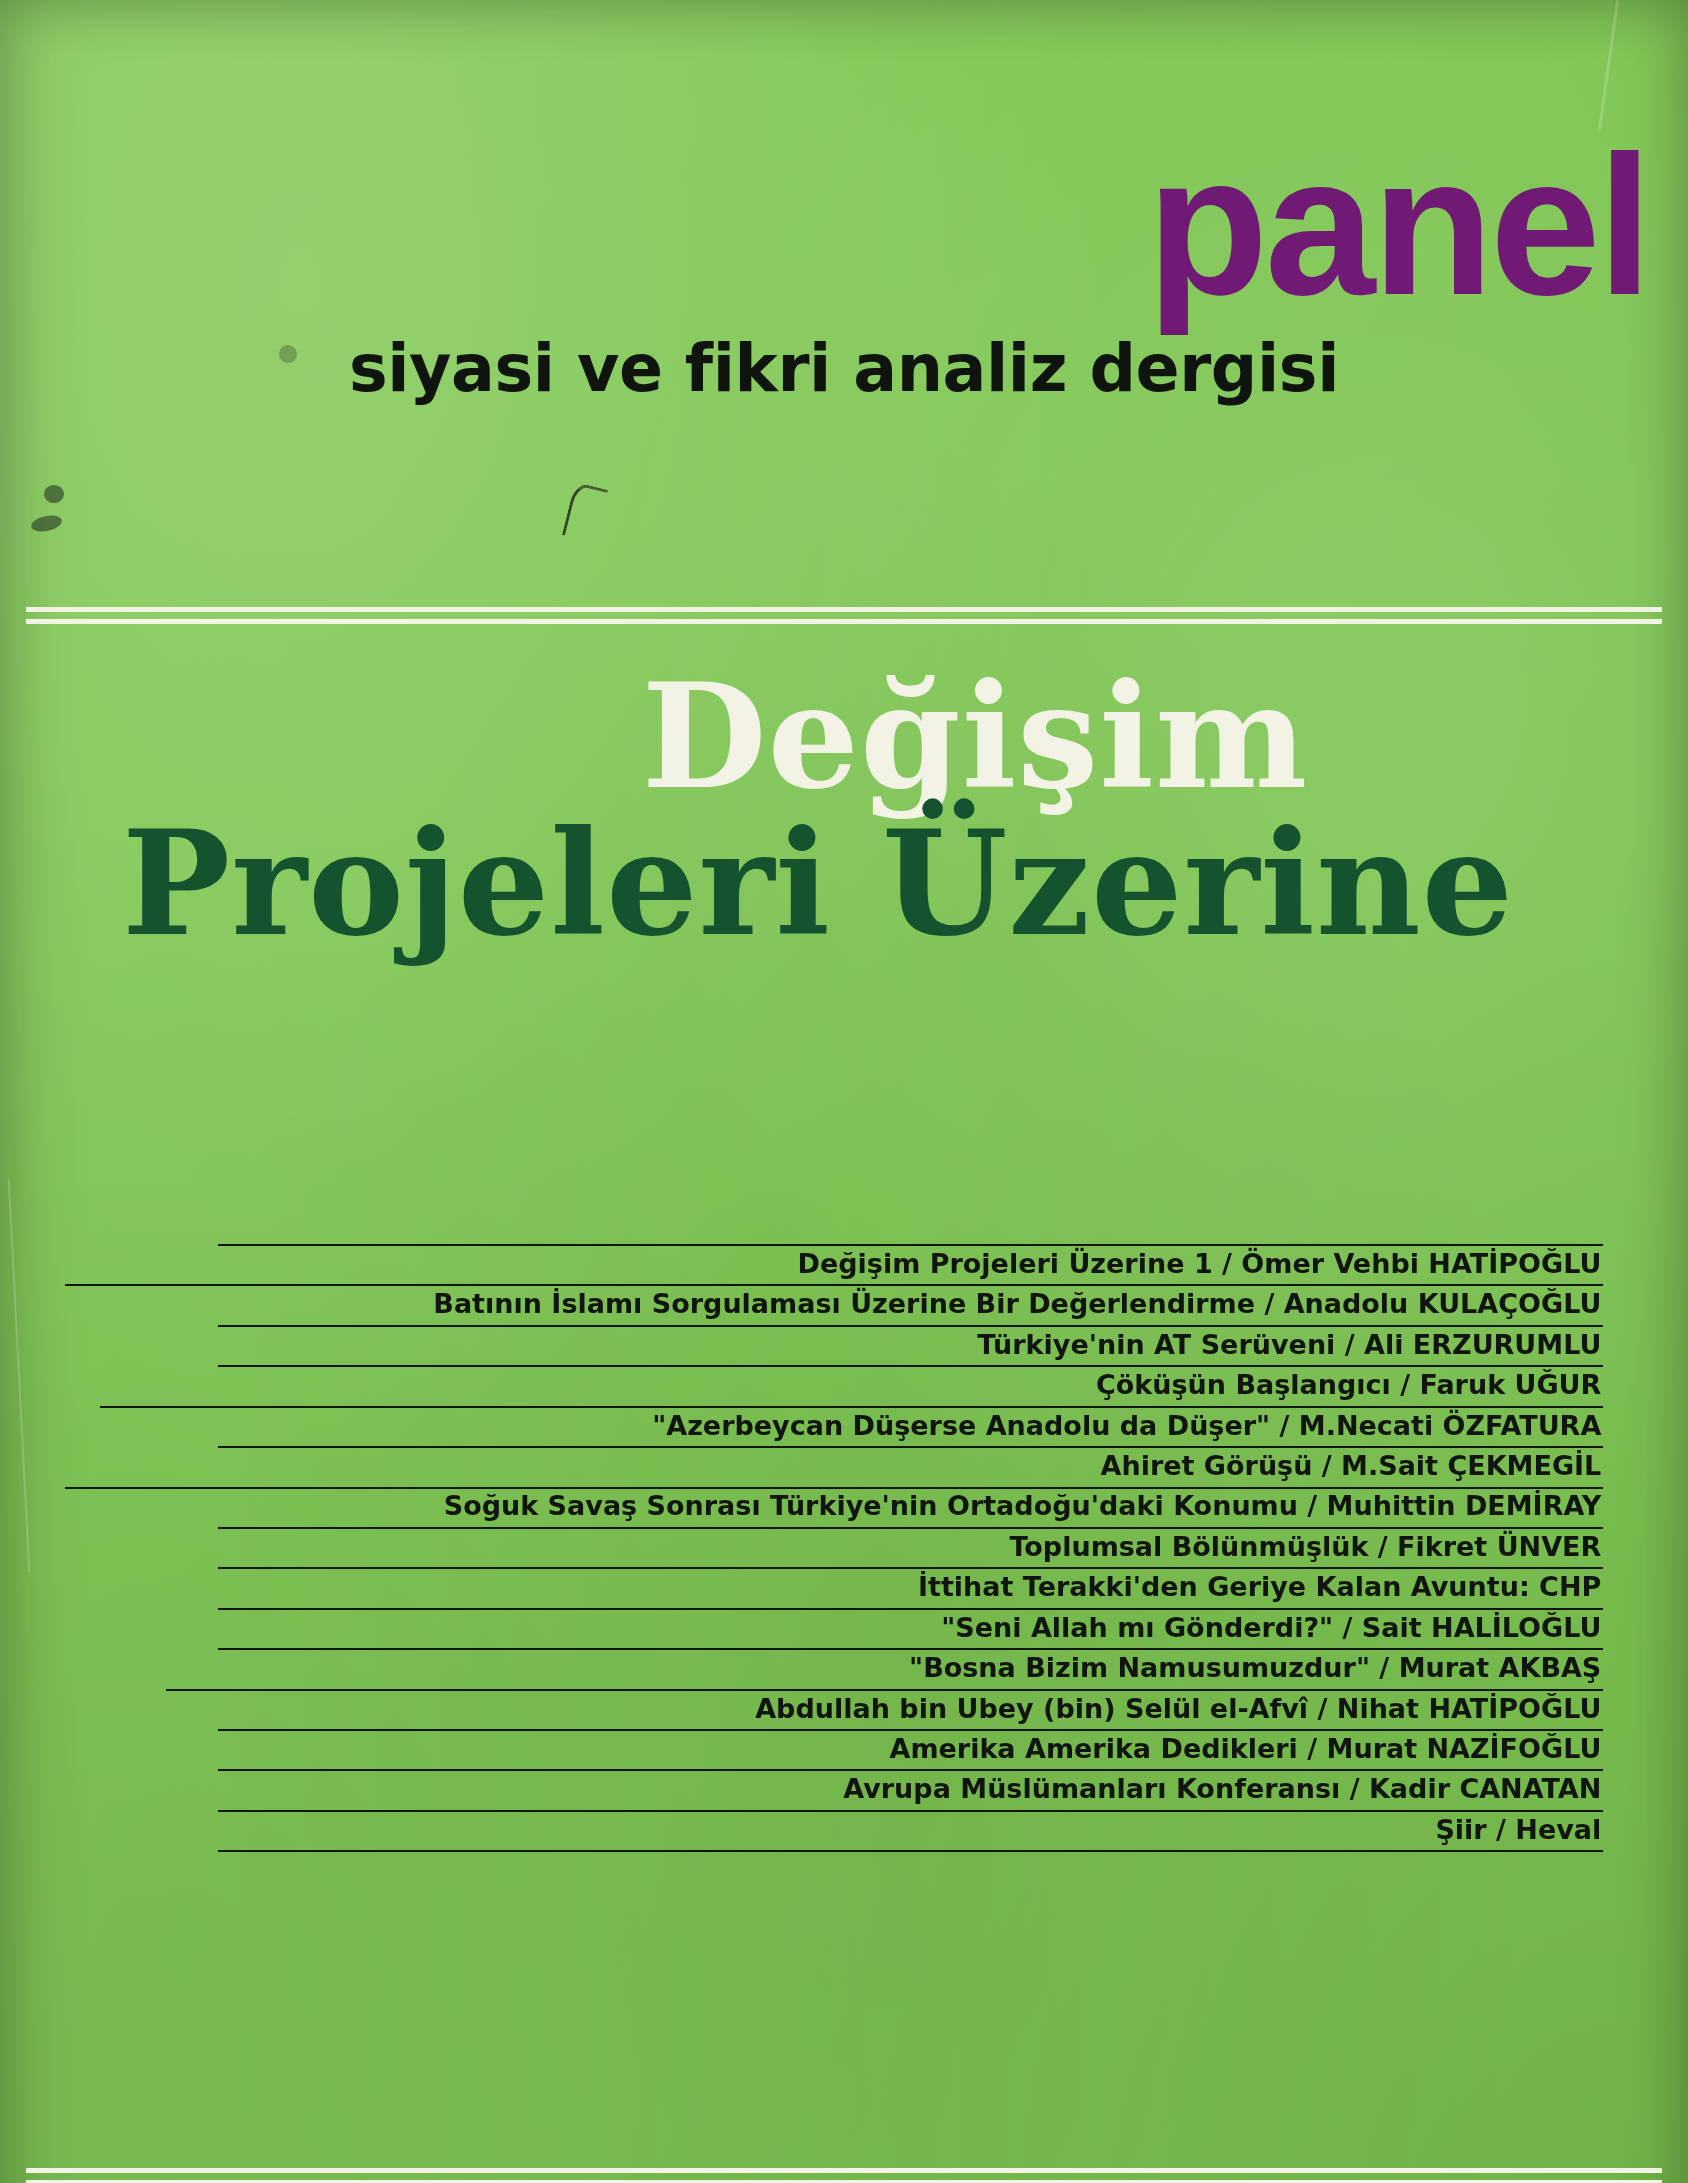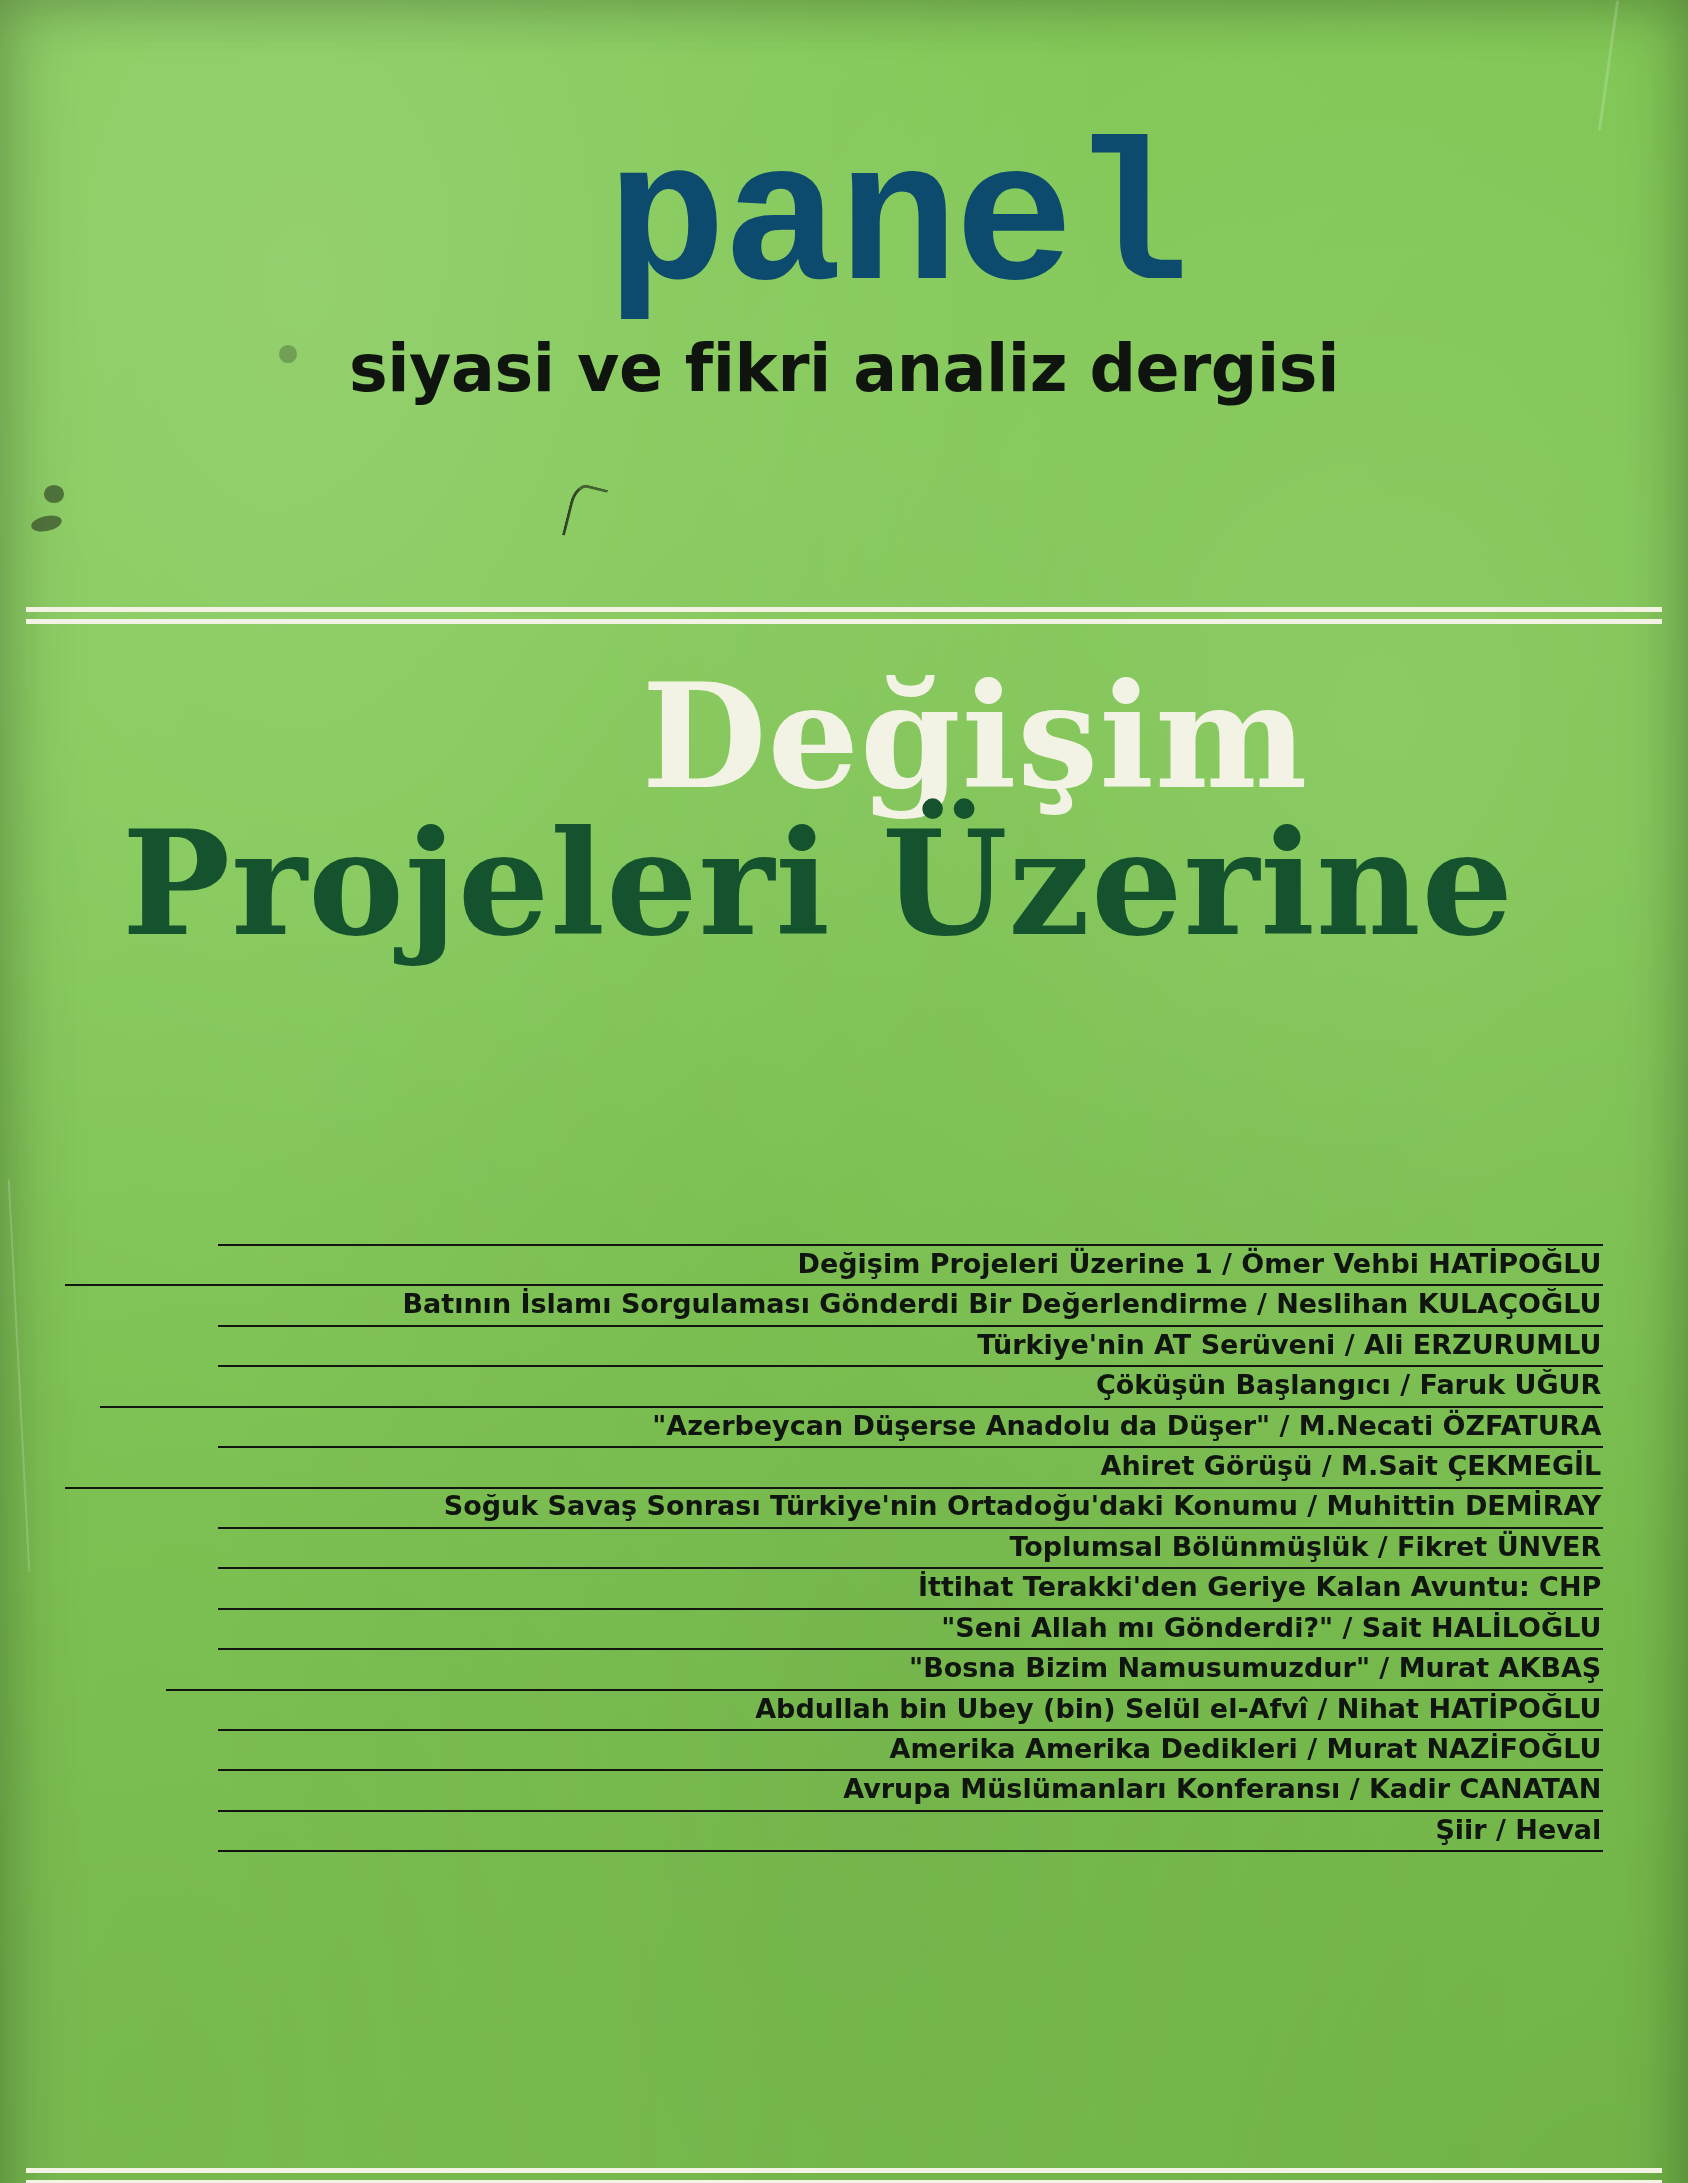--- a/index.html
+++ b/index.html
@@ -46,29 +46,29 @@
   .masthead {
     position: absolute;
     top: 131px;
     left: 0;
     right: 0;
     text-align: center;
     z-index: 5;
   }
   .masthead .title {
     display: block;
-    font-family: Liberation Mono, monospace;
+    font-family: Liberation Sans, sans-serif;
     font-weight: bold;
     font-size: 199px;
     line-height: 0.95;
     letter-spacing: -3.5px;
-    color: #0c4a6e;
+    color: #701a75;
     margin-right: 39px;
     margin-left: 144px;
-    text-align: center;
+    text-align: right;
   }
   .masthead .subtitle {
     display: block;
     font-family: "DejaVu Sans", sans-serif;
     font-weight: bold;
     font-size: 65px;
     line-height: 1;
     color: #10140f;
     margin-top: 16px;
     letter-spacing: -0.4px;
@@ -199,21 +199,21 @@
     <div class="r2"></div>
   </div>
 
   <div class="headline">
     <span class="line1">Değişim</span>
     <span class="line2">Projeleri Üzerine</span>
   </div>
 
   <div class="toc">
     <div class="toc-item">Değişim Projeleri Üzerine 1 / Ömer Vehbi HATİPOĞLU</div>
-    <div class="toc-item widest">Batının İslamı Sorgulaması Gönderdi Bir Değerlendirme / Neslihan KULAÇOĞLU</div>
+    <div class="toc-item widest">Batının İslamı Sorgulaması Üzerine Bir Değerlendirme / Anadolu KULAÇOĞLU</div>
     <div class="toc-item">Türkiye'nin AT Serüveni / Ali ERZURUMLU</div>
     <div class="toc-item">Çöküşün Başlangıcı / Faruk UĞUR</div>
     <div class="toc-item wider">"Azerbeycan Düşerse Anadolu da Düşer" / M.Necati ÖZFATURA</div>
     <div class="toc-item">Ahiret Görüşü / M.Sait ÇEKMEGİL</div>
     <div class="toc-item widest">Soğuk Savaş Sonrası Türkiye'nin Ortadoğu'daki Konumu / Muhittin DEMİRAY</div>
     <div class="toc-item">Toplumsal Bölünmüşlük / Fikret ÜNVER</div>
     <div class="toc-item">İttihat Terakki'den Geriye Kalan Avuntu: CHP</div>
     <div class="toc-item">"Seni Allah mı Gönderdi?" / Sait HALİLOĞLU</div>
     <div class="toc-item">"Bosna Bizim Namusumuzdur" / Murat AKBAŞ</div>
     <div class="toc-item wide">Abdullah bin Ubey (bin) Selül el-Afvî / Nihat HATİPOĞLU</div>

